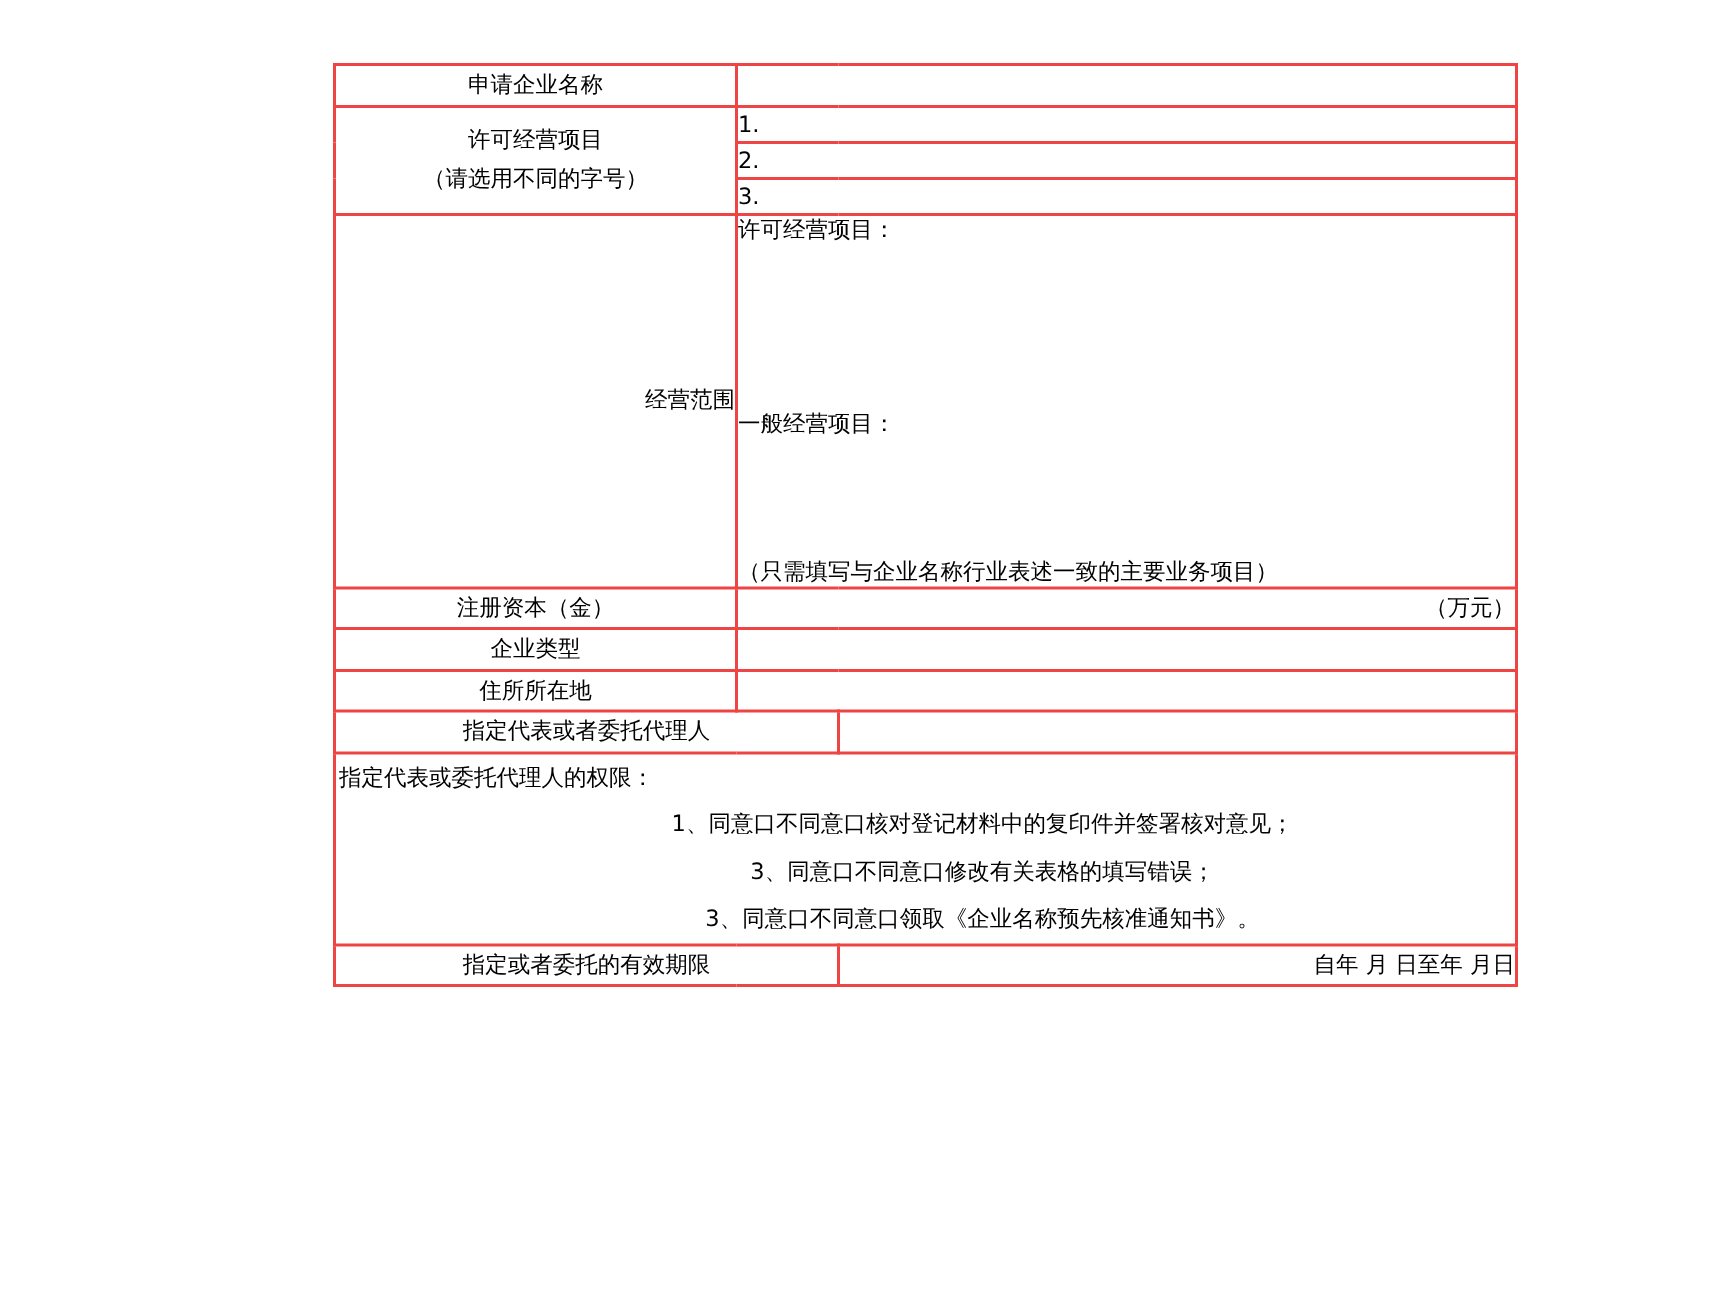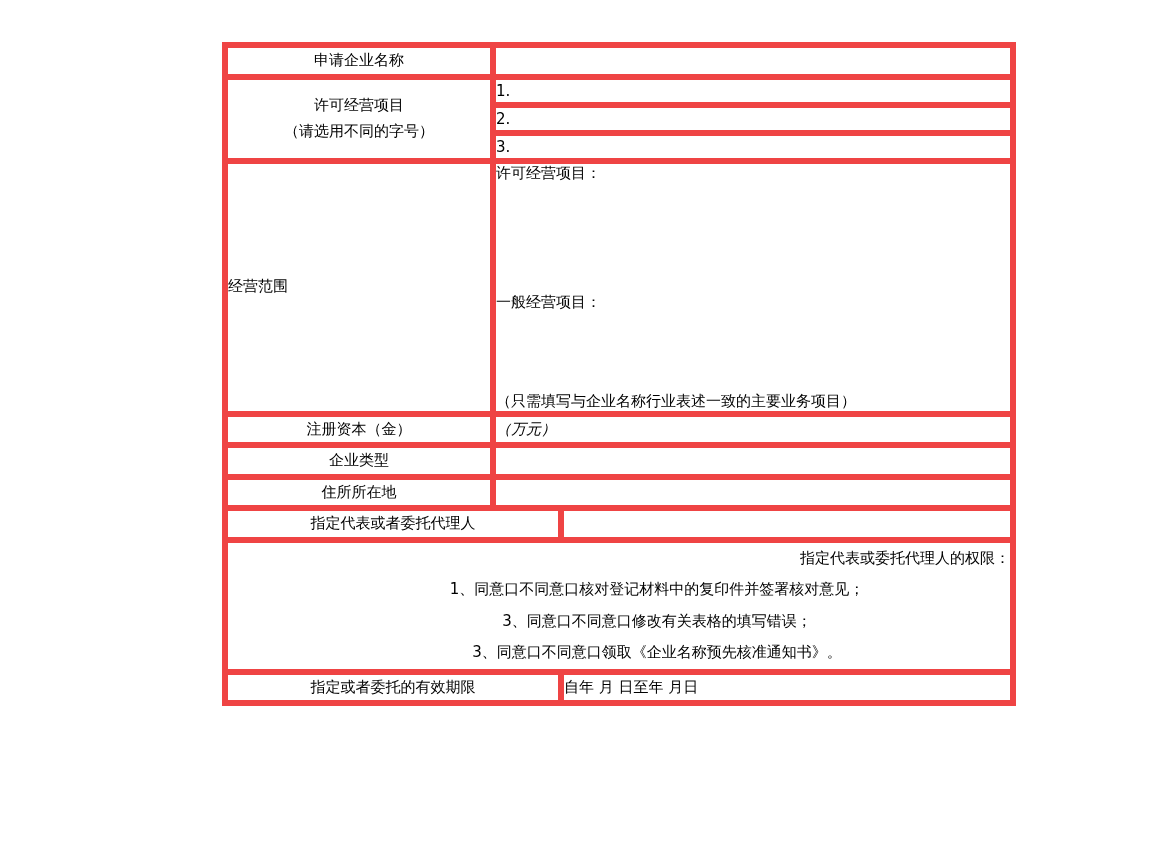--- a/index.html
+++ b/index.html
@@ -29,80 +29,81 @@
     margin-bottom: 0;
   }
   table.form {
     border-collapse: collapse;
     table-layout: fixed;
     margin-left: 222px;
     margin-top: 42px;
     width: 788px;
   }
   table.form td {
-    border: 6px solid #ef4444;
+    border: 2px solid #ef4444;
     font-size: 15px;
     padding: 0;
     vertical-align: middle;
   }
   .label-cell {
     text-align: center;
     padding: 6px 4px;
     line-height: 1.7;
   }
   .value-cell {
     padding: 6px 8px;
   }
   .num-cell {
     padding: 6px 8px;
     height: 22px;
   }
   .scope-label {
-    text-align: left;
+    text-align: right;
     vertical-align: middle;
   }
   .scope-body {
     padding: 8px 8px 8px 8px;
     height: 240px;
     vertical-align: top;
     position: relative;
     margin-left: 36px;
   }
   .scope-line {
     display: block;
   }
   .scope-gap-a { height: 110px; }
   .scope-gap-b { height: 80px; }
   .amount-cell {
+    text-align: right;
     padding: 6px 10px;
-    font-style: italic;
   }
   .blank-cell {
     height: 22px;
   }
   .auth-block {
     padding: 8px 8px 14px 8px;
     font-size: 15px;
     line-height: 2.1;
   }
   .auth-title {
     display: block;
-    text-align: right;
+    text-align: left;
     padding-left: 2px;
   }
   .auth-item {
     display: block;
     padding-left: 76px;
     text-align: center;
   }
   .auth-spacer {
     height: 14px;
   }
   .period-cell {
     padding: 6px 8px;
+    text-align: right;
   }
   .footnote {
     margin-left: 222px;
     margin-top: 4px;
     font-size: 15px;
     width: 800px;
     white-space: nowrap;
   }
 </style>
 </head>

